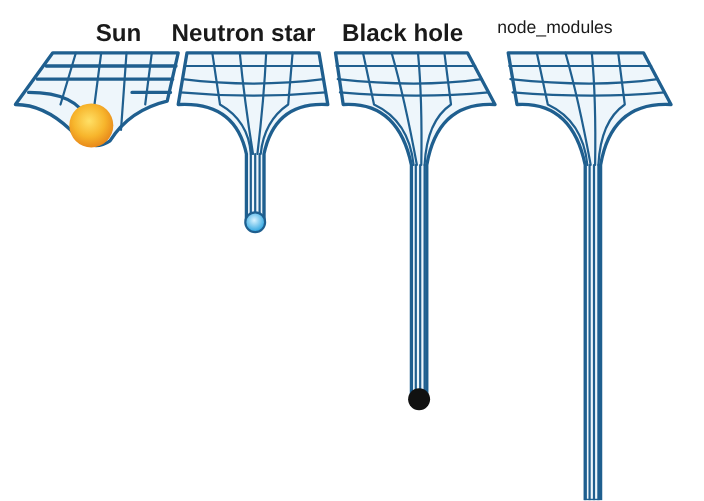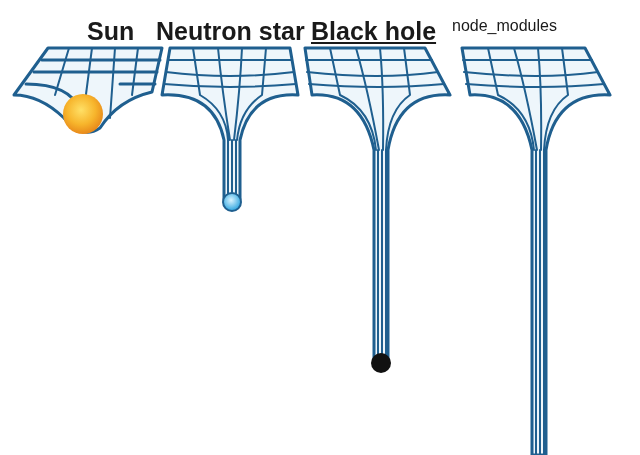--- a/index.html
+++ b/index.html
@@ -1,20 +1,20 @@
 <!DOCTYPE html>
 <html><head>
 <meta charset="utf-8">
 <style>
   html,body{margin:0;padding:0;background:#fff;}
   .stage{position:relative;width:640px;height:455px;overflow:hidden;background:#fff;font-family:"Liberation Sans",sans-serif;}
-  .label{position:absolute;top:17px;font-size:25px;color:#1a1a1a;white-space:nowrap;}
+  .label{position:absolute;top:17px;font-size:22px;color:#1a1a1a;white-space:nowrap;}
   .l-sun{left:87px;font-weight:bold;}
   .l-ns{left:156px;font-weight:bold;}
-  .l-bh{left:311px;font-weight:bold;text-decoration:underline;}
+  .l-bh{left:311px;font-weight:bold;}
   .l-nm{left:452px;font-weight:normal;font-size:16px;}
   svg{position:absolute;left:0;top:0;}
 </style>
 </head>
 <body>
 
 <div class="stage">
   <div class="label l-sun">Sun</div>
   <div class="label l-ns">Neutron star</div>
   <div class="label l-bh">Black hole</div>

